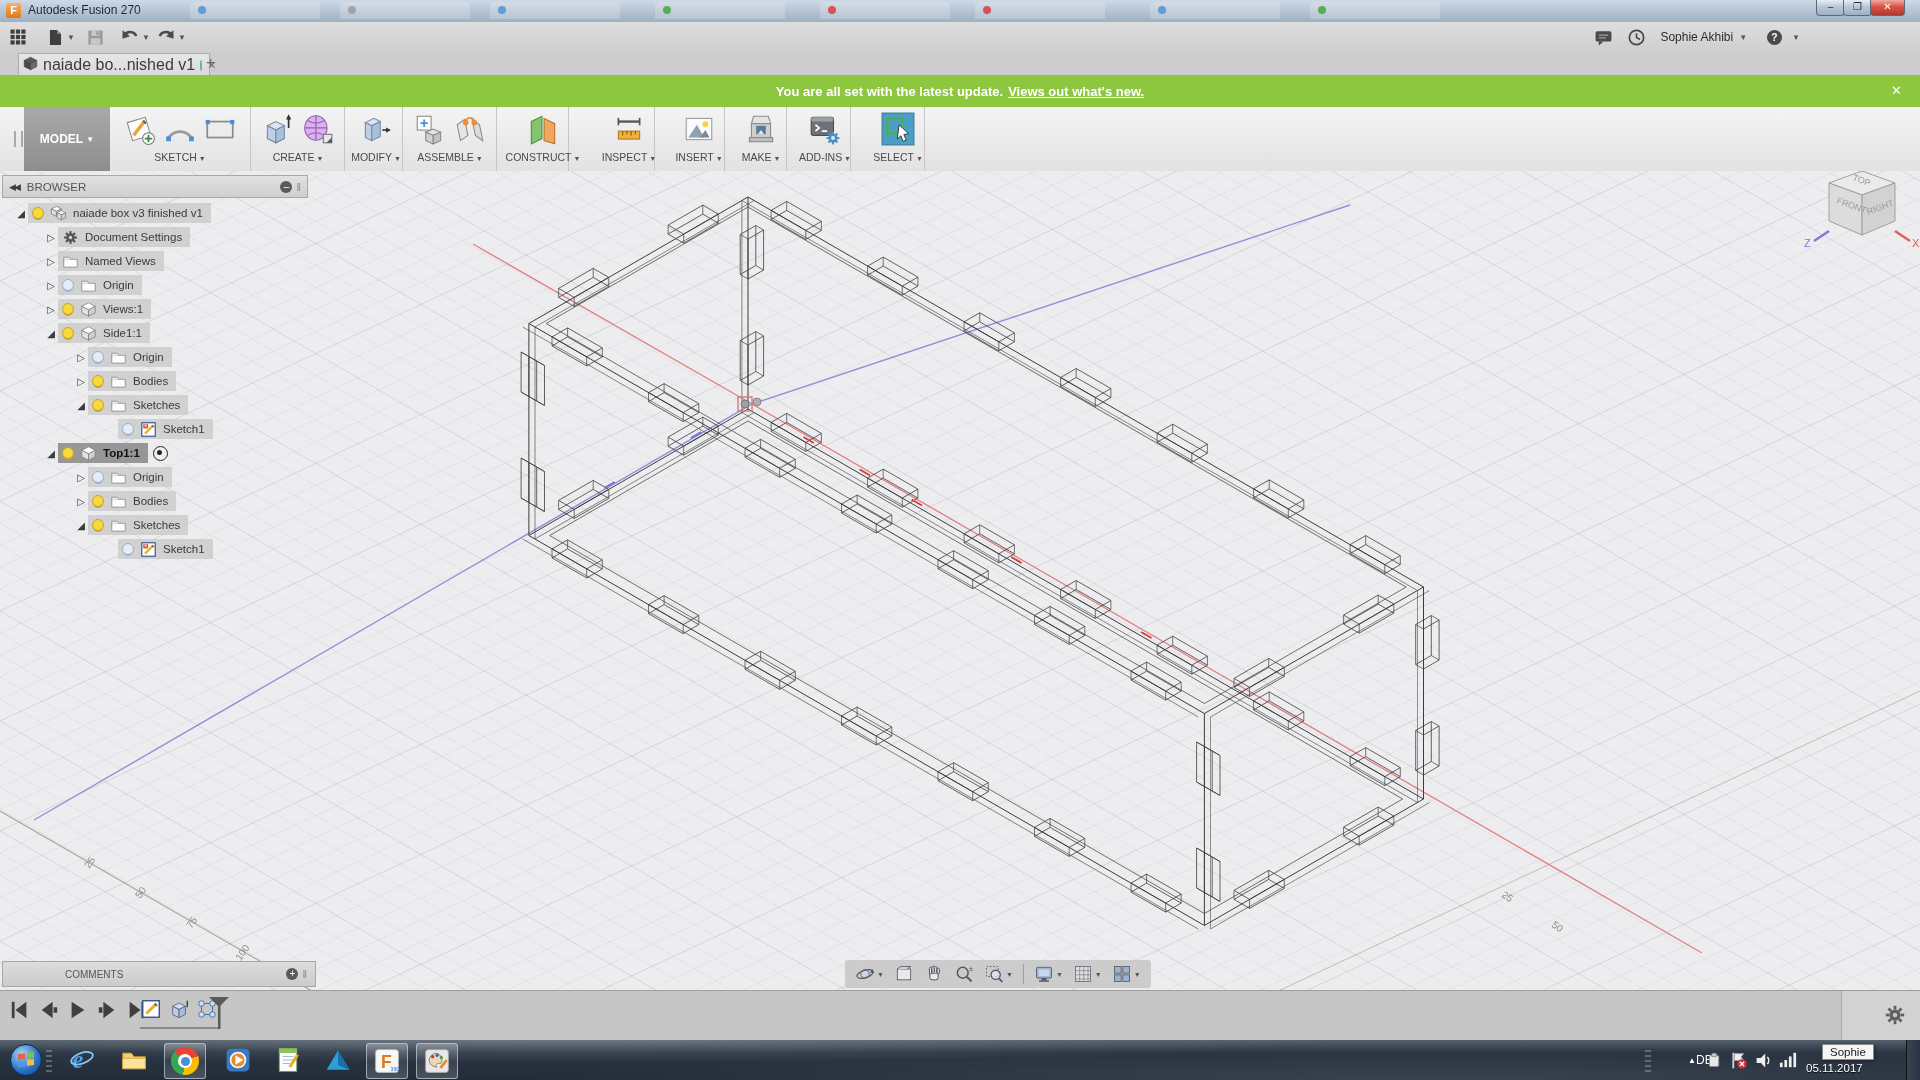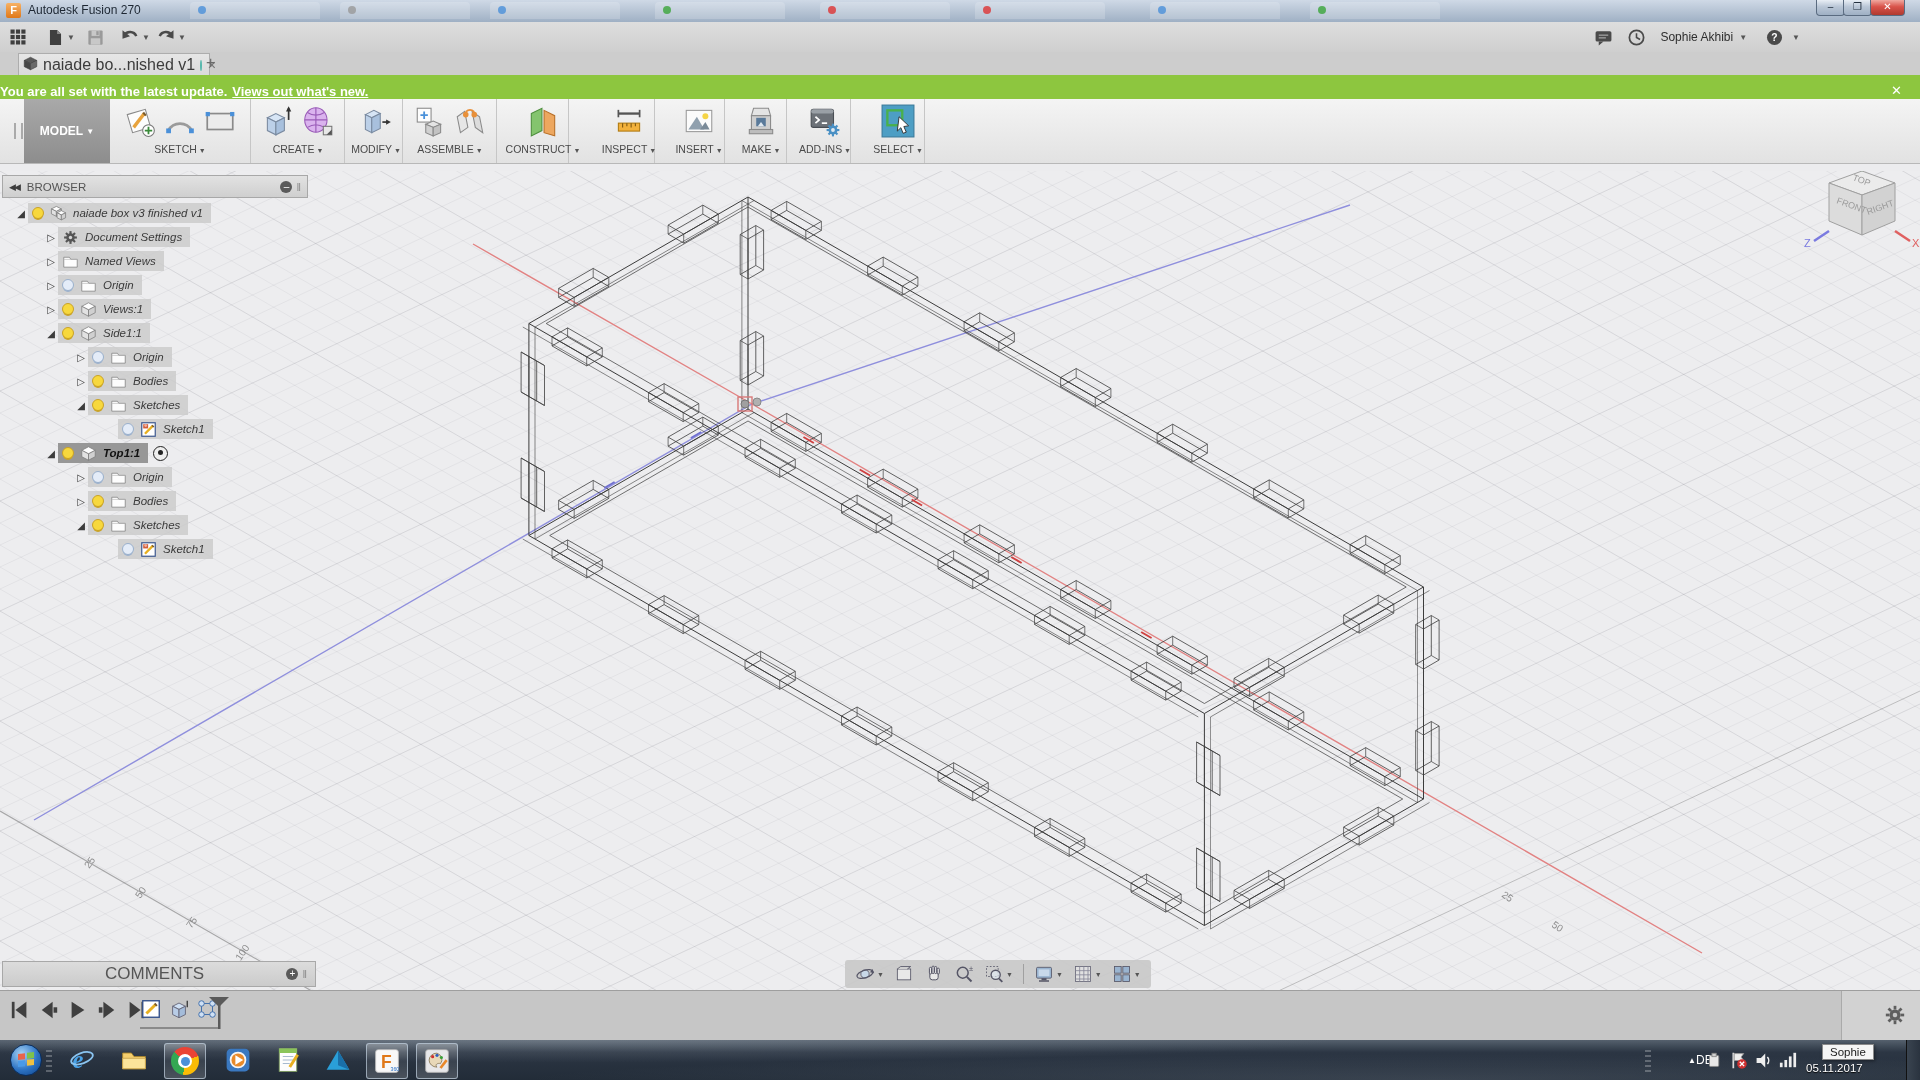--- a/index.html
+++ b/index.html
@@ -27,25 +27,25 @@
   
   #tabbar{position:absolute;left:0;top:52px;width:1920px;height:23px;background:#cdcdcd;border-bottom:1px solid #b2b2b2;}
   #doc-tab{position:absolute;left:18px;top:1px;width:182px;height:22px;background:linear-gradient(#e6e6e6,#dadada);
     border:1px solid #adadad;border-bottom:none;display:flex;align-items:center;gap:5px;padding:0 4px;}
   #doc-tab .tab-title{font-size:16px;color:#3c3c3c;white-space:nowrap;}
   #tab-sync{width:9px;height:9px;border:1.5px solid #57b8ad;border-radius:50%;}
   #tab-close{color:#777;font-size:11px;font-weight:bold;}
   #new-tab{position:absolute;left:206px;top:2px;font-size:16px;color:#6a6a6a;}
   
   #banner{position:absolute;left:0;top:75px;width:1920px;height:32px;background:#8dc63f;
-    display:flex;align-items:center;color:#fff;font-weight:bold;font-size:13px;}
+    display:flex;align-items:center;justify-content:center;color:#fff;font-weight:bold;font-size:13px;}
   #banner a{color:#fff;text-decoration:underline;margin-left:5px;}
   #banner-close{position:absolute;right:18px;top:8px;color:#fff;font-size:13px;font-weight:bold;}
   
-  #ribbon{position:absolute;left:0;top:99px;width:1920px;height:64px;
+  #ribbon{position:absolute;left:0;top:107px;width:1920px;height:64px;
     background:linear-gradient(#f4f4f4,#e2e2e2);border-bottom:1px solid #b8b8b8;}
   #ribbon-grip{position:absolute;left:14px;top:24px;width:5px;height:16px;
     border-left:2px solid #aaa;border-right:2px solid #aaa;}
   #model-box{position:absolute;left:24px;top:0;width:86px;height:64px;background:linear-gradient(#a9a9a9,#8d8d8d);
     color:#fff;font-weight:bold;font-size:12px;display:flex;align-items:center;justify-content:center;gap:3px;}
   .rgroup{position:absolute;top:0;height:64px;border-right:1px solid #c6c6c6;display:flex;flex-direction:column;align-items:center;}
   .ricons{height:44px;display:flex;align-items:center;gap:4px;}
   .ricon{width:36px;height:36px;display:flex;align-items:center;justify-content:center;}
   .ricon svg{width:34px;height:34px;}
   .rlabel{font-size:10.5px;color:#4a4a4a;white-space:nowrap;}
@@ -61,32 +61,32 @@
     display:flex;align-items:center;padding:0 6px;color:#555;}
   #browser-header .hdr-title{flex:0 0 auto;margin-left:8px;font-size:11.5px;}
   #browser-header .spacer{flex:1;}
   .circle-btn{width:12px;height:12px;border-radius:50%;background:#5a5a5a;color:#fff;font-size:10px;line-height:12px;text-align:center;}
   .grip{color:#8a8a8a;font-size:11px;margin-left:4px;}
   #tree{position:absolute;left:0;top:28px;}
   .trow{position:absolute;height:20px;display:flex;align-items:center;}
   .trow .pill{display:flex;align-items:center;height:20px;background:rgba(203,203,203,.85);padding:0 8px 0 4px;gap:6px;}
   .trow.selected .pill{background:#979797;}
   .trow.selected .tlabel{font-weight:bold;color:#111;}
-  .tlabel{font-size:11.5px;color:#3a3a3a;white-space:nowrap;font-style:italic;}
+  .tlabel{font-size:11.5px;color:#3a3a3a;white-space:nowrap;}
   .texp{width:14px;font-size:10px;color:#3c3c3c;text-align:center;}
   .bulb{width:10px;height:10px;border-radius:50%;}
   .bulb.on{background:#f7d83d;border:1px solid #c9a227;box-shadow:0 2px 0 -1px #c9a227;}
   .bulb.off{background:#e4ecf8;border:1px solid #9ab0cc;box-shadow:0 2px 0 -1px #9ab0cc;}
   .ticon svg{width:17px;height:17px;display:block;}
   .radio{width:13px;height:13px;border:1.5px solid #222;border-radius:50%;position:relative;background:#eee;}
   .radio::after{content:"";position:absolute;left:3.5px;top:3.5px;width:5px;height:5px;border-radius:50%;background:#222;}
   
   #comments-bar{position:absolute;left:2px;top:790px;width:296px;height:24px;background:linear-gradient(#dcdcdc,#cbcbcb);
     border:1px solid #a8a8a8;display:flex;align-items:center;padding:0 8px;color:#555;}
-  #comments-bar .hdr-title{margin-left:94px;flex:1;font-size:17px;}
+  #comments-bar .hdr-title{margin-left:54px;flex:1;font-size:10px;}
   
   #navbar{position:absolute;left:845px;top:789px;height:28px;display:flex;align-items:center;gap:2px;
     background:rgba(200,200,200,.9);border-radius:3px;padding:0 6px;}
   .navbtn{display:flex;align-items:center;gap:2px;padding:0 4px;}
   .navbtn svg{width:20px;height:20px;}
   .navsep{width:1px;height:20px;background:#a0a0a0;margin:0 4px;}
   
   #timeline{position:absolute;left:0;top:990px;width:1920px;height:50px;background:#c6c6c6;border-top:1px solid #9e9e9e;}
   #playback{position:absolute;left:10px;top:8px;display:flex;gap:9px;align-items:center;}
   #playback svg{width:20px;height:22px;}

